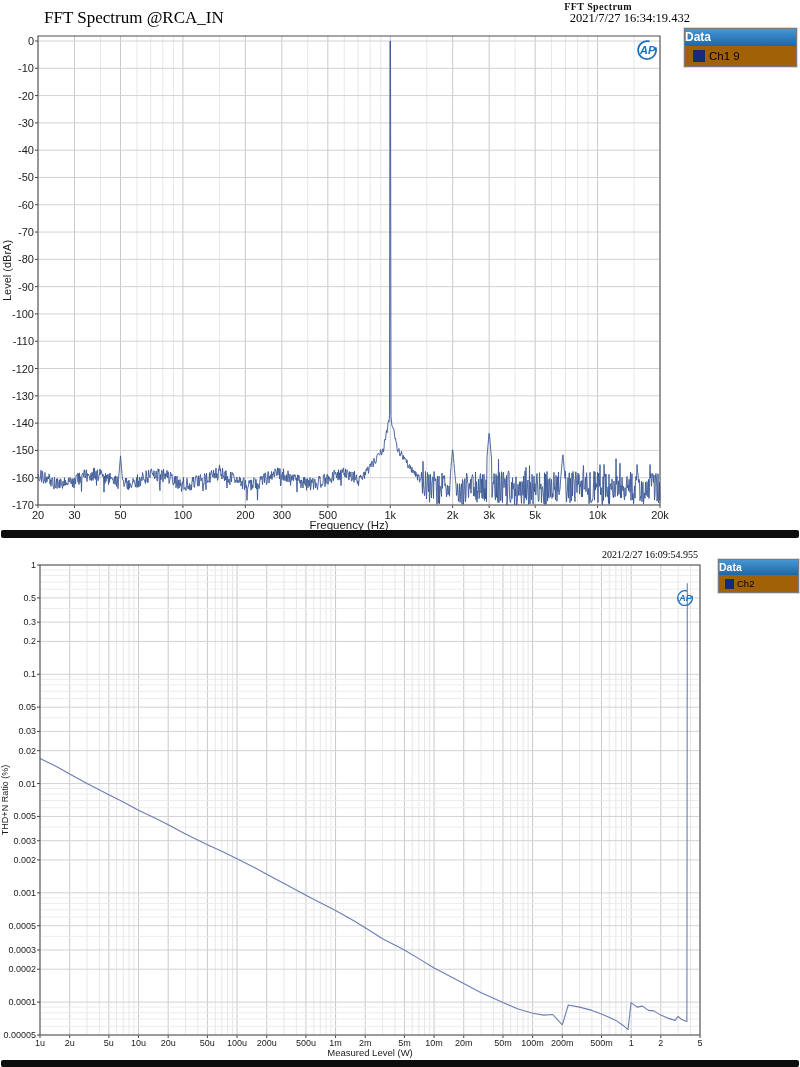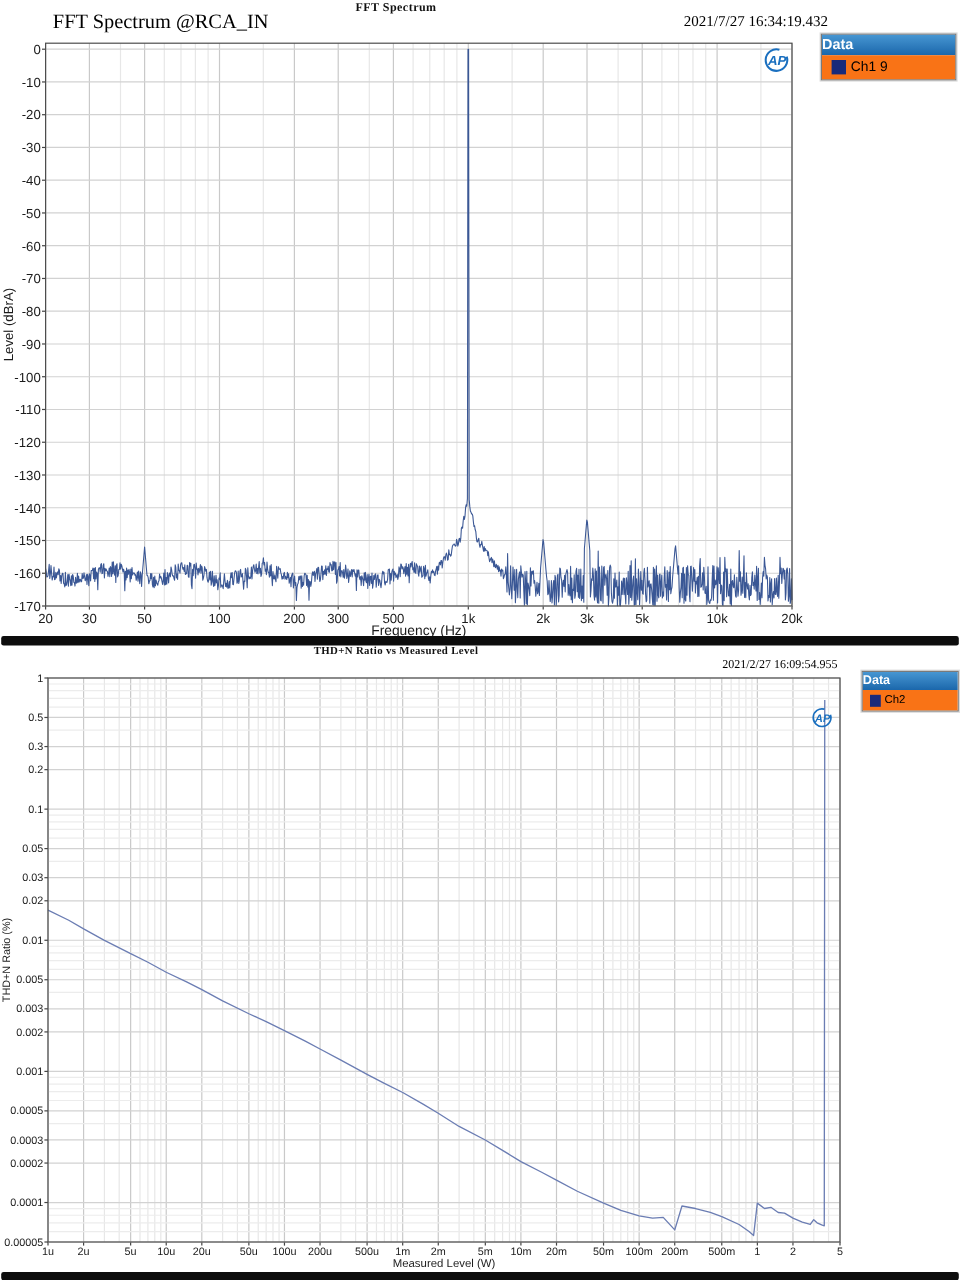--- a/index.html
+++ b/index.html
@@ -1,31 +1,31 @@
 <!DOCTYPE html>
 <html><head>
 <meta charset="utf-8">
 <style>
   html,body{margin:0;padding:0;background:#e8e8e8;}
   #app{position:relative;width:800px;height:1067px;background:#ffffff;overflow:hidden;
        font-family:"Liberation Sans",sans-serif;}
-  .panel-header{position:absolute;left:14px;width:632px;text-align:center;
+  .panel-header{position:absolute;left:0;width:632px;text-align:right;
        font-family:"Liberation Serif",serif;font-weight:bold;color:#111;}
   .hdr0{top:1px;font-size:10px;letter-spacing:.4px;}
   .hdr1{top:537px;font-size:9px;letter-spacing:.3px;}
   .chart-title{position:absolute;font-family:"Liberation Serif",serif;color:#000;white-space:nowrap;text-align:right;}
   .title0{left:44px;top:8px;font-size:17px;}
   .title1{left:54px;top:545px;font-size:13.5px;}
   .timestamp{position:absolute;font-family:"Liberation Serif",serif;color:#000;white-space:nowrap;}
   .ts0{right:110px;top:11px;font-size:12.5px;}
   .ts1{right:102px;top:549px;font-size:10px;}
   .legend{position:absolute;background:#fff;border:1px solid #7a7a7a;box-shadow:0 0 0 1px #d9d9d9;}
   .legend-header{color:#fff;font-weight:bold;text-align:left;
        background:linear-gradient(#4796d2,#1b67ab);}
-  .legend-row{display:flex;align-items:center;background:#f97316;}
+  .legend-row{display:flex;align-items:center;background:#a16207;}
   .swatch{display:inline-block;background:#1a2a7a;}
   .lg0{left:684px;top:28px;width:111px;}
   .lg0 .legend-header{font-size:12px;line-height:17px;height:17px;}
   .lg0 .legend-row{height:20px;padding-left:8px;font-size:11.5px;}
   .lg0 .swatch{width:12px;height:12px;margin-right:4px;}
   .lg1{left:718px;top:559px;width:79px;}
   .lg1 .legend-header{font-size:10.5px;line-height:15px;height:15px;}
   .lg1 .legend-row{height:17px;padding-left:6px;font-size:9.5px;}
   .lg1 .swatch{width:9px;height:10px;margin-right:3px;}
   .divider{position:absolute;left:1px;width:798px;background:#0d0d0d;border-radius:2px;}
@@ -361,21 +361,20 @@
     </div>
   </div>
 
   <svg class="ap-logo" style="left:636px;top:39px;" width="22" height="22" viewBox="0 0 22 22">
     <path d="M 13.5 2.4 A 9 9 0 1 0 19.6 8.2" fill="none" stroke="#1a6fbf" stroke-width="1.7"></path>
     <text x="4" y="15" font-size="11" font-style="italic" font-weight="bold" fill="#1a6fbf">AP</text>
   </svg>
 
   <div class="divider div-mid"></div>
 
-  <div class="panel-header hdr1">THD+N Ratio vs Measured Level</div>
   <div class="timestamp ts1">2021/2/27 16:09:54.955</div>
 
   <div class="legend lg1">
     <div class="legend-header">Data</div>
     <div class="legend-row">
       <span class="swatch" style="background: rgb(26, 42, 122);"></span>
       <span>Ch2</span>
     </div>
   </div>
 

